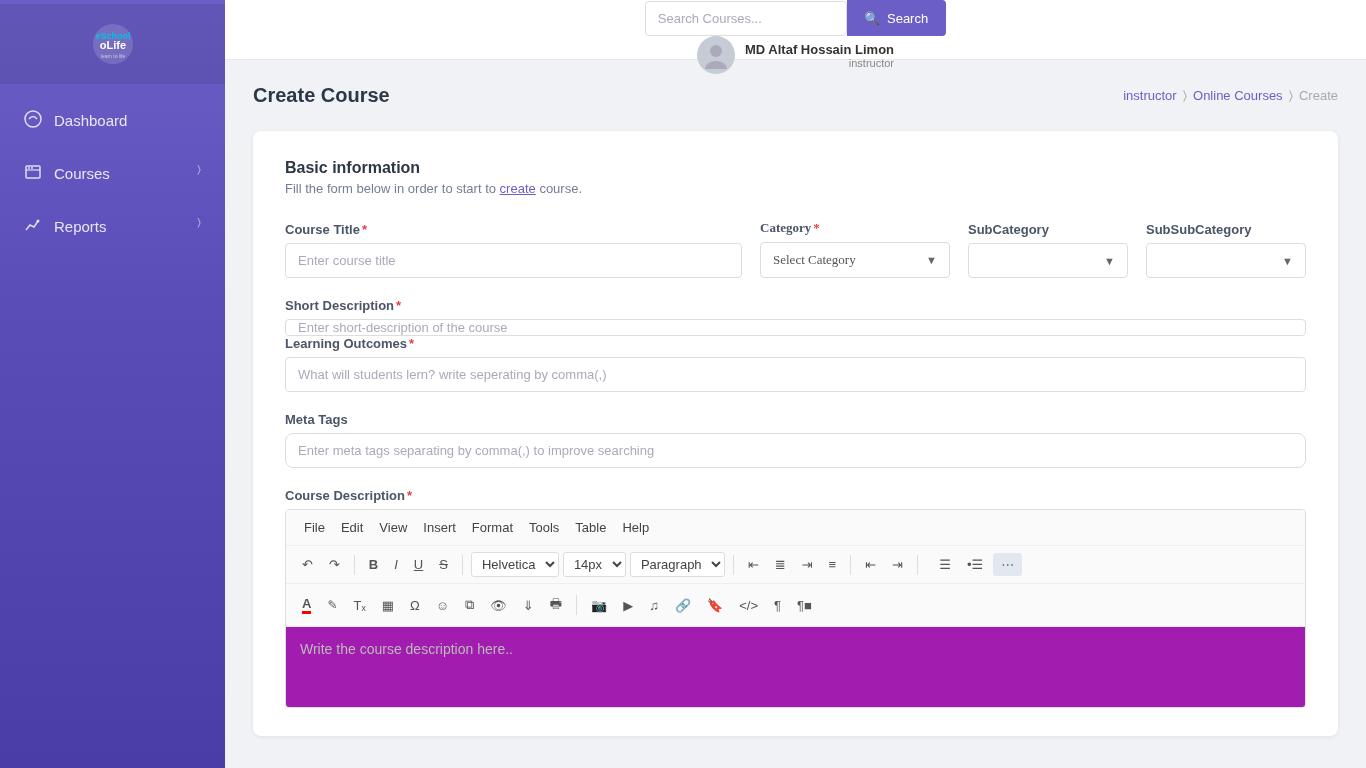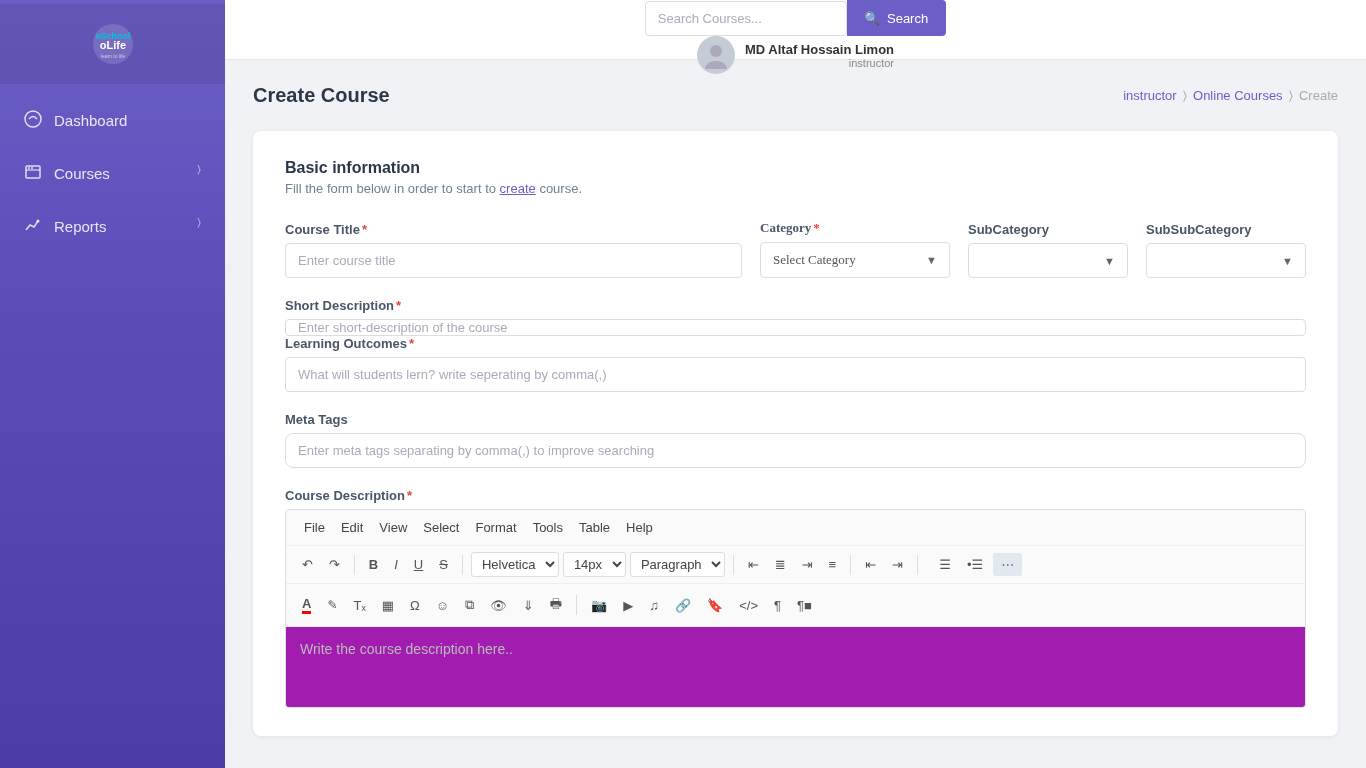--- a/index.html
+++ b/index.html
@@ -399,21 +399,21 @@
       <div class="form-group">
         <label>
           <span>Course Description</span><span class="req">*</span>
         </label>
         <div class="editor-container">
 
           <div class="editor-menubar">
             <span class="editor-menu-item">File</span>
             <span class="editor-menu-item">Edit</span>
             <span class="editor-menu-item">View</span>
-            <span class="editor-menu-item">Select</span>
+            <span class="editor-menu-item">Insert</span>
             <span class="editor-menu-item">Format</span>
             <span class="editor-menu-item">Tools</span>
             <span class="editor-menu-item">Table</span>
             <span class="editor-menu-item">Help</span>
           </div>
 
           <div class="editor-toolbar">
             <button class="toolbar-btn">↶</button>
             <button class="toolbar-btn">↷</button>
             <div class="toolbar-sep"></div>

